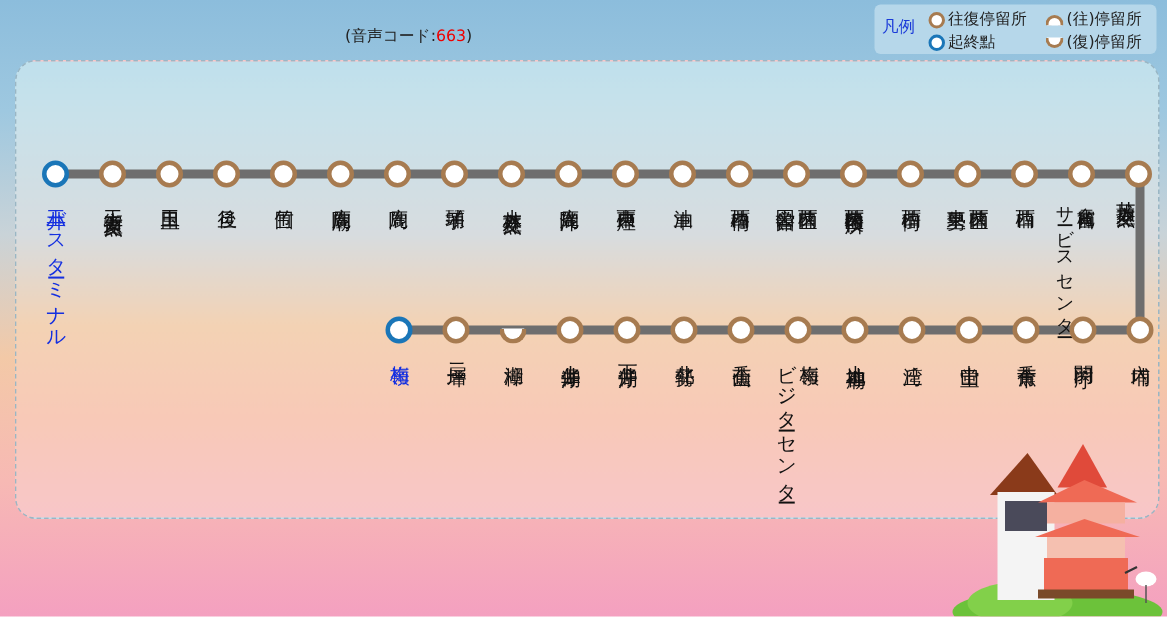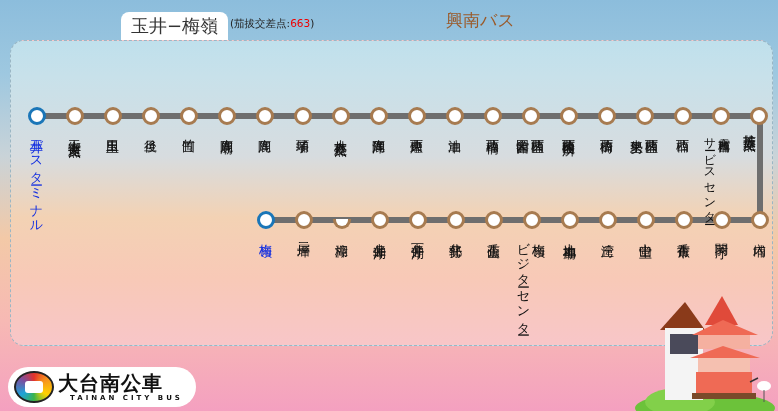--- a/index.html
+++ b/index.html
@@ -75,28 +75,45 @@
   .logo .sub { position: absolute; left: 60px; top: 25px; font-size: 7px; font-weight: bold; color: #111; letter-spacing: 3px; }
   .scene { position: absolute; left: 630px; top: 290px; width: 148px; height: 121px; }
 </style>
 </head>
 <body>
 
 <div id="root">
   <div class="panel"></div>
 
 
-  <div class="tab">玉井−梅嶺</div>
 
   <div class="voice">
-    <span>(茄拔交差点:</span><span class="code">663</span><span>)</span>
+    <span>(音声コード:</span><span class="code">663</span><span>)</span>
   </div>
 
-  <div class="operator">興南バス</div>
-
+
+  <div class="legend">
+    <span class="title">凡例</span>
+    <span class="item" style="left:36px;top:3px">
+      <span class="lg-circ" style="border:2px solid #a77b50"></span>
+      <span>往復停留所</span>
+    </span>
+    <span class="item" style="left:114px;top:3px">
+      <span class="lg-half" style="border:2px solid #a77b50;border-bottom:none;border-radius:6px 6px 0 0"></span>
+      <span>(往)停留所</span>
+    </span>
+    <span class="item" style="left:36px;top:18px">
+      <span class="lg-circ" style="border:2px solid #1a76b8"></span>
+      <span>起終點</span>
+    </span>
+    <span class="item" style="left:114px;top:18px">
+      <span class="lg-half" style="border:2px solid #a77b50;border-top:none;border-radius:0 0 6px 6px"></span>
+      <span>(復)停留所</span>
+    </span>
+  </div>
 
   <div class="line" style="left:37px;top:113px;width:723px;height:6px"></div>
   <div class="line" style="left:757px;top:116px;width:6px;height:105px"></div>
   <div class="line" style="left:266px;top:217px;width:494px;height:6px"></div>
 
   <div class="stop terminal" style="left:28px;top:107px"></div>
   <div class="stop" style="left:66px;top:107px"></div>
   <div class="stop" style="left:104px;top:107px"></div>
   <div class="stop" style="left:142px;top:107px"></div>
   <div class="stop" style="left:180px;top:107px"></div>
@@ -164,25 +181,20 @@
   <div class="name" style="left:486px;top:233px">香蕉山</div>
   <div class="name" style="left:516px;top:233px">梅嶺
 ビジターセンター</div>
   <div class="name" style="left:562px;top:233px">土地神廟</div>
   <div class="name" style="left:600px;top:233px">湾丘</div>
   <div class="name" style="left:638px;top:233px">中山堂</div>
   <div class="name" style="left:676px;top:233px">香蕉市</div>
   <div class="name" style="left:714px;top:233px">関羽庁</div>
   <div class="name" style="left:752px;top:233px">內埔</div>
 
-  <div class="logo">
-    <div class="mark"></div>
-    <div class="text">大台南公車</div>
-    <div class="sub">TAINAN CITY BUS</div>
-  </div>
 
   <svg class="scene" viewBox="0 0 148 121">
     <ellipse cx="75" cy="118" rx="70" ry="16" fill="#6cc23a"></ellipse>
     <ellipse cx="50" cy="112" rx="35" ry="14" fill="#82d04a"></ellipse>
     <polygon points="30,40 55,12 75,40" fill="#8a3a1a"></polygon>
     <rect x="35" y="38" width="38" height="72" fill="#f4f4f4"></rect>
     <rect x="40" y="44" width="28" height="20" fill="#4a4a5a"></rect>
     <polygon points="75,35 92,6 108,35" fill="#e04a3a"></polygon>
     <polygon points="62,45 93,30 128,45" fill="#ef6a55"></polygon>
     <rect x="68" y="45" width="52" height="14" fill="#f5b0a0"></rect>

